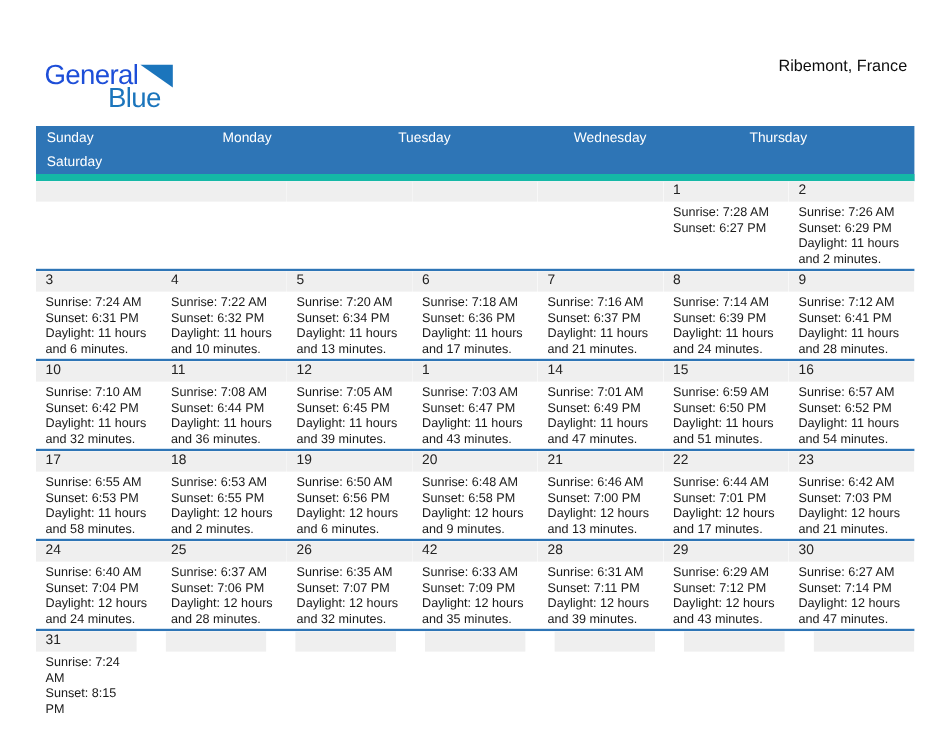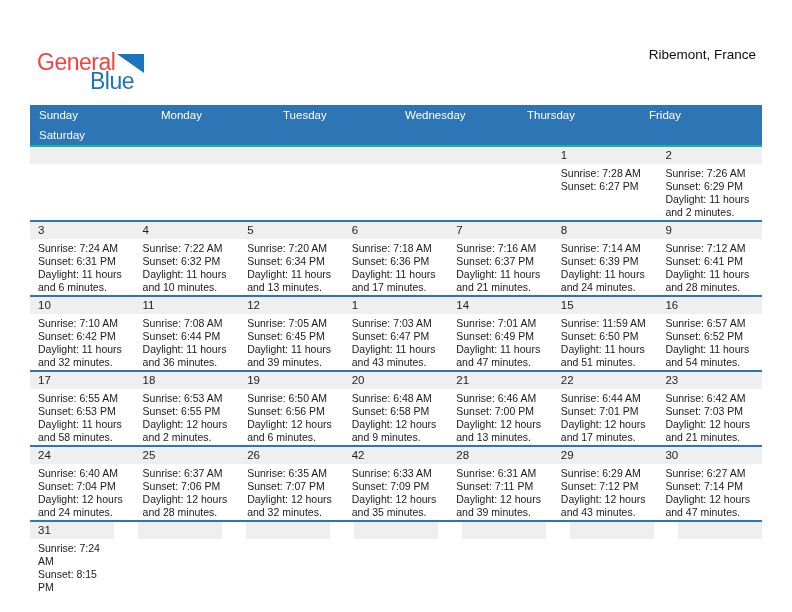--- a/index.html
+++ b/index.html
@@ -6,39 +6,39 @@
   body {
     width:792px; height:612px;
     background:#ffffff;
     font-family:"Liberation Sans", sans-serif;
     overflow:hidden;
   }
   .page { position:relative; width:792px; height:612px; background:#fff; }
 
   
   .logo { position:absolute; left:37px; top:51px; }
-  .logo-top { position:relative; font-size:23px; letter-spacing:-0.5px; color:#ef4444; line-height:22px; }
+  .logo-top { position:relative; font-size:23px; letter-spacing:-0.5px; color:#1d4ed8; line-height:22px; }
   .logo-triangle {
     position:absolute; left:80px; top:3px; width:0; height:0;
     border-top:19px solid var(--logo-blue);
     border-left:27px solid transparent;
   }
   .logo-bottom { display:block; margin:-3px 0 16px 53px; font-size:23px; letter-spacing:-0.5px; color:var(--logo-blue); line-height:22px; }
 
   
   .title-block { position:absolute; right:36px; top:38px; text-align:right; }
   .cal-title { font-size:26px; color:#0d0d0d; line-height:28px; }
   .cal-subtitle { font-size:13.5px; color:#0d0d0d; margin-top:9px; }
 
   
   .calendar { position:absolute; left:30px; top:105px; width:732px; }
   .weekday-header {
-    display:grid; grid-template-columns:repeat(6,1fr);
+    display:grid; grid-template-columns:repeat(5,1fr);
     background:var(--header-bg);
-    border-bottom:2px solid #14b8a6;
+    border-bottom:6px solid #14b8a6;
   }
   .weekday-header > div {
     color:#ffffff; font-size:11.5px; padding:4px 0 4px 9px;
     white-space:nowrap; overflow:hidden;
   }
   .week-row {
     display:grid; grid-template-columns:repeat(7,1fr);
     border-bottom:2px solid var(--week-border);
     height:73px; background:#fff;
   }
@@ -72,21 +72,20 @@
     <div class="cal-subtitle">Ribemont, France</div>
   </div>
 
   <div class="calendar">
     <div class="weekday-header">
       <div>Sunday</div>
       <div>Monday</div>
       <div>Tuesday</div>
       <div>Wednesday</div>
       <div>Thursday</div>
-      <div>Friday</div>
       <div>Saturday</div>
     </div>
     <div id="calendar-weeks">
         <div class="week-row">
           <div class="day-cell">
             <div class="day-num"></div>
           </div>
           <div class="day-cell">
             <div class="day-num"></div>
           </div>
@@ -223,21 +222,21 @@
             <div class="day-details">
               <div>Sunrise: 7:01 AM</div>
               <div>Sunset: 6:49 PM</div>
               <div class="daylight-text">Daylight: 11 hours
 and 47 minutes.</div>
             </div>
           </div>
           <div class="day-cell">
             <div class="day-num">15</div>
             <div class="day-details">
-              <div>Sunrise: 11:59 AM</div>
+              <div>Sunrise: 6:59 AM</div>
               <div>Sunset: 6:50 PM</div>
               <div class="daylight-text">Daylight: 11 hours
 and 51 minutes.</div>
             </div>
           </div>
           <div class="day-cell">
             <div class="day-num">16</div>
             <div class="day-details">
               <div>Sunrise: 6:57 AM</div>
               <div>Sunset: 6:52 PM</div>

